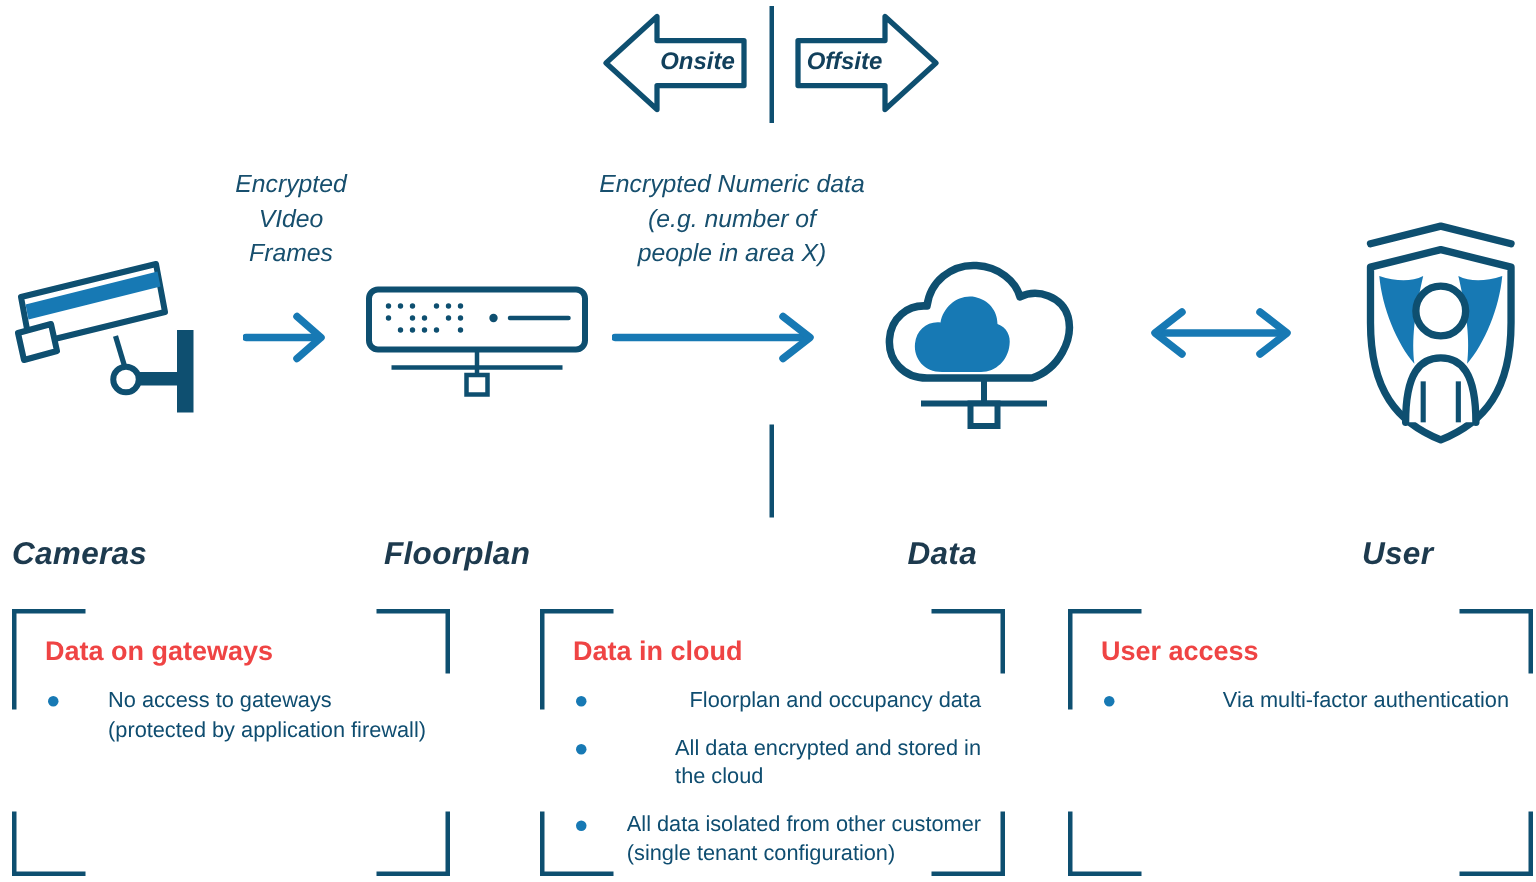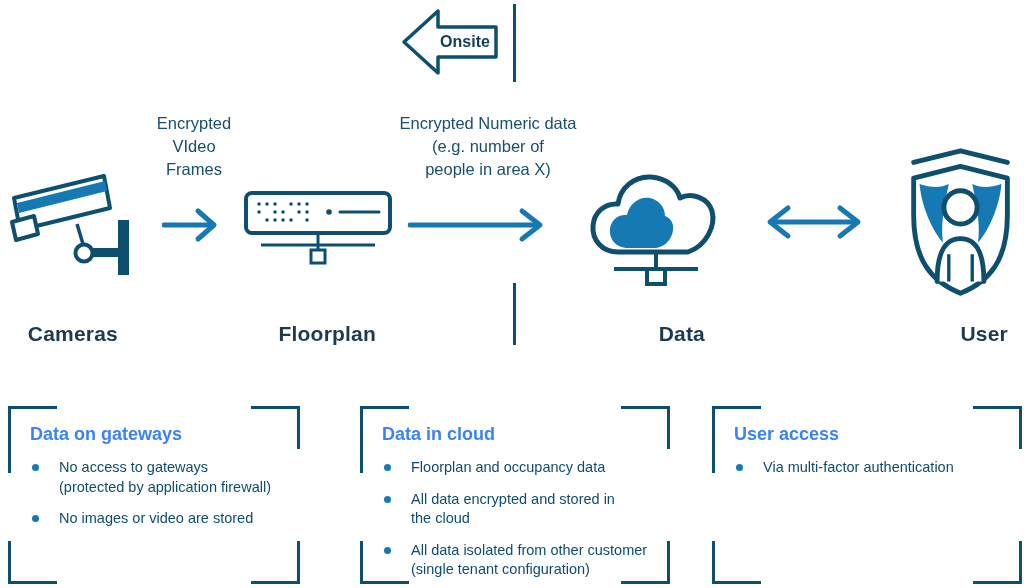--- a/index.html
+++ b/index.html
@@ -1,76 +1,83 @@
 <!DOCTYPE html>
 <html><head>
 <meta charset="utf-8">
 <style>
   html,body { margin:0; padding:0; background:#fff; }
   .canvas {
     position:relative; width:1024px; height:588px; background:#ffffff;
     font-family:"Liberation Sans", sans-serif; overflow:hidden;
   }
-  .abs { position:absolute; }
+  .abs { position:absolute;font-style:italic; }
 
   
   .toggle-label {
     position:absolute; top:0; bottom:0; left:0; right:0;
     display:flex; align-items:center; justify-content:center;
     font-weight:bold; font-size:16px; color:#12405c;
   }
   .pad-head-left  { padding-left:30px; }
   .pad-head-right { padding-right:30px; }
 
   .vline { background:#0e4f70; width:3px; }
 
   
   .caption {
     color:#174f6e; font-size:16.5px; line-height:1.38; text-align:center;
     white-space:pre-line;
   }
 
   
   .node-label {
-    color:#1d3a4e; font-weight:bold; font-size:21px; text-align:right;
+    color:#1d3a4e; font-weight:bold; font-size:21px; text-align:left;
     letter-spacing:0.2px;
+    margin-top:36px;
   }
 
   
   .section { position:absolute; }
   .corner { position:absolute; width:46px; height:40px; }
   .corner.tl { left:0; top:0;      border-left:3px solid #0e4f70;  border-top:3px solid #0e4f70; height:64px; }
   .corner.tr { right:0; top:0;     border-right:3px solid #0e4f70; border-top:3px solid #0e4f70; }
   .corner.bl { left:0; bottom:0;   border-left:3px solid #0e4f70;  border-bottom:3px solid #0e4f70; }
   .corner.br { right:0; bottom:0;  border-right:3px solid #0e4f70; border-bottom:3px solid #0e4f70; }
   .section-title {
     position:absolute; left:22px; top:18px;
-    font-weight:bold; font-size:18px; color:#3b82f6;
+    font-weight:bold; font-size:18px; color:#ef4444;
   }
   .bullets { position:absolute; left:24px; top:52px; right:16px; }
-  .bullet { display:flex; gap:20px; margin-bottom:12px; }
+  .bullet { display:flex; gap:20px; margin-bottom:12px;justify-content:space-between; }
   .dot { width:7px; height:7px; border-radius:50%; background:#1779b4; margin-top:6px; flex:none; }
   .bullet-text {
     font-size:14.5px; color:#0f4d70; line-height:1.35; white-space:pre-line;
   }
 </style>
 </head>
 <body>
 
 <div class="canvas">
 
   <div class="abs" style="left:400px; top:6px; width:100px; height:72px;">
     <svg width="100" height="72" viewBox="0 0 100 72">
       <polygon points="4,36 38,5 38,21 96,21 96,51 38,51 38,67" fill="#ffffff" stroke="#0e4f70" stroke-width="3.5" stroke-linejoin="round"></polygon>
     </svg>
     <span class="toggle-label pad-head-left">Onsite</span>
   </div>
 
   <div class="abs vline" style="left:513px; top:4px; height:78px;"></div>
 
+  <div class="abs" style="left:528px; top:6px; width:100px; height:72px;">
+    <svg width="100" height="72" viewBox="0 0 100 72">
+      <polygon points="96,36 62,5 62,21 4,21 4,51 62,51 62,67" fill="#ffffff" stroke="#0e4f70" stroke-width="3.5" stroke-linejoin="round"></polygon>
+    </svg>
+    <span class="toggle-label pad-head-right">Offsite</span>
+  </div>
 
   <div class="abs caption" style="left:385px; top:112px; width:206px;">Encrypted Numeric data
 (e.g. number of
 people in area X)</div>
 
   <div class="abs caption" style="left:138px; top:112px; width:112px;">Encrypted
 VIdeo
 Frames</div>
 
   <div class="abs vline" style="left:513px; top:283px; height:62px;"></div>
@@ -171,24 +178,20 @@
     <div class="corner tr"></div>
     <div class="corner bl"></div>
     <div class="corner br"></div>
     <div class="section-title">Data on gateways</div>
     <div class="bullets">
       <div class="bullet">
         <span class="dot"></span>
         <span class="bullet-text">No access to gateways
 (protected by application firewall)</span>
       </div>
-      <div class="bullet">
-        <span class="dot"></span>
-        <span class="bullet-text">No images or video are stored</span>
-      </div>
     </div>
   </div>
 
   <div class="section" style="left:712px; top:406px; width:310px; height:178px;">
     <div class="corner tl"></div>
     <div class="corner tr"></div>
     <div class="corner bl"></div>
     <div class="corner br"></div>
     <div class="section-title">User access</div>
     <div class="bullets">

